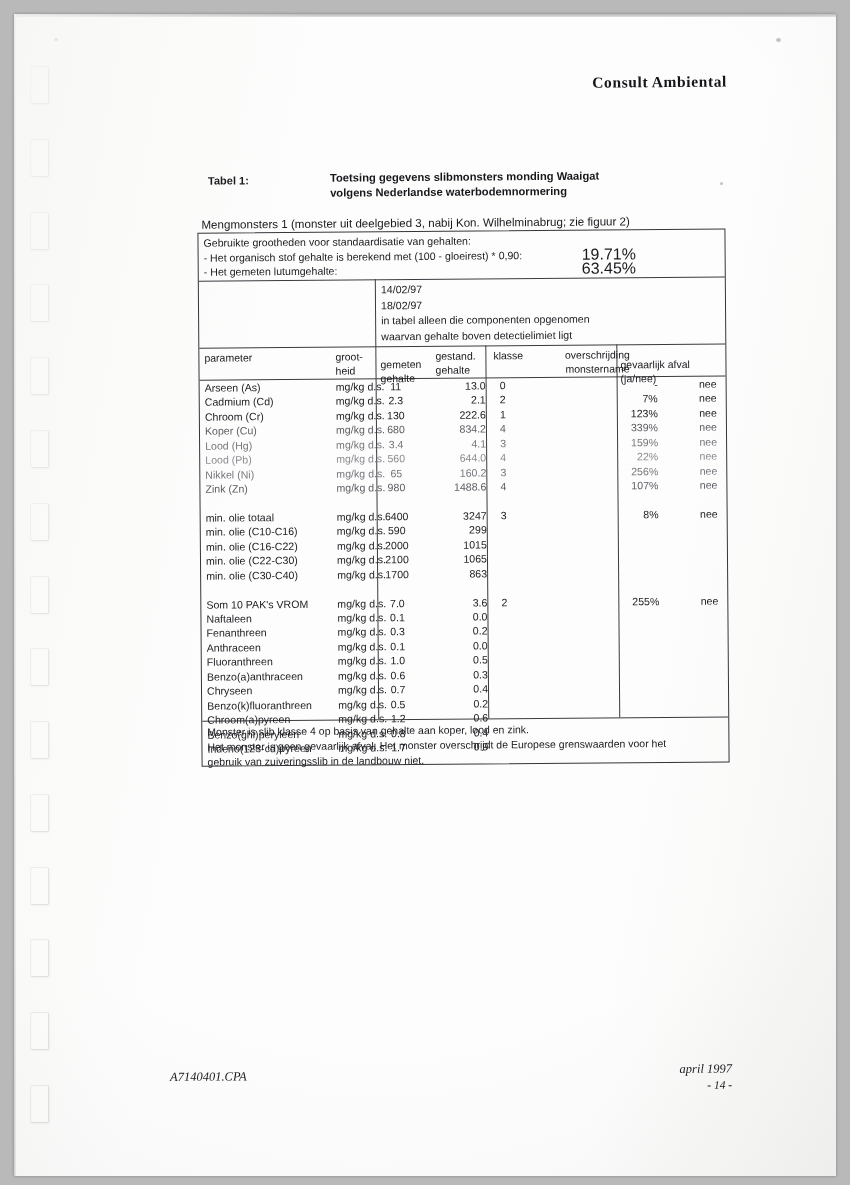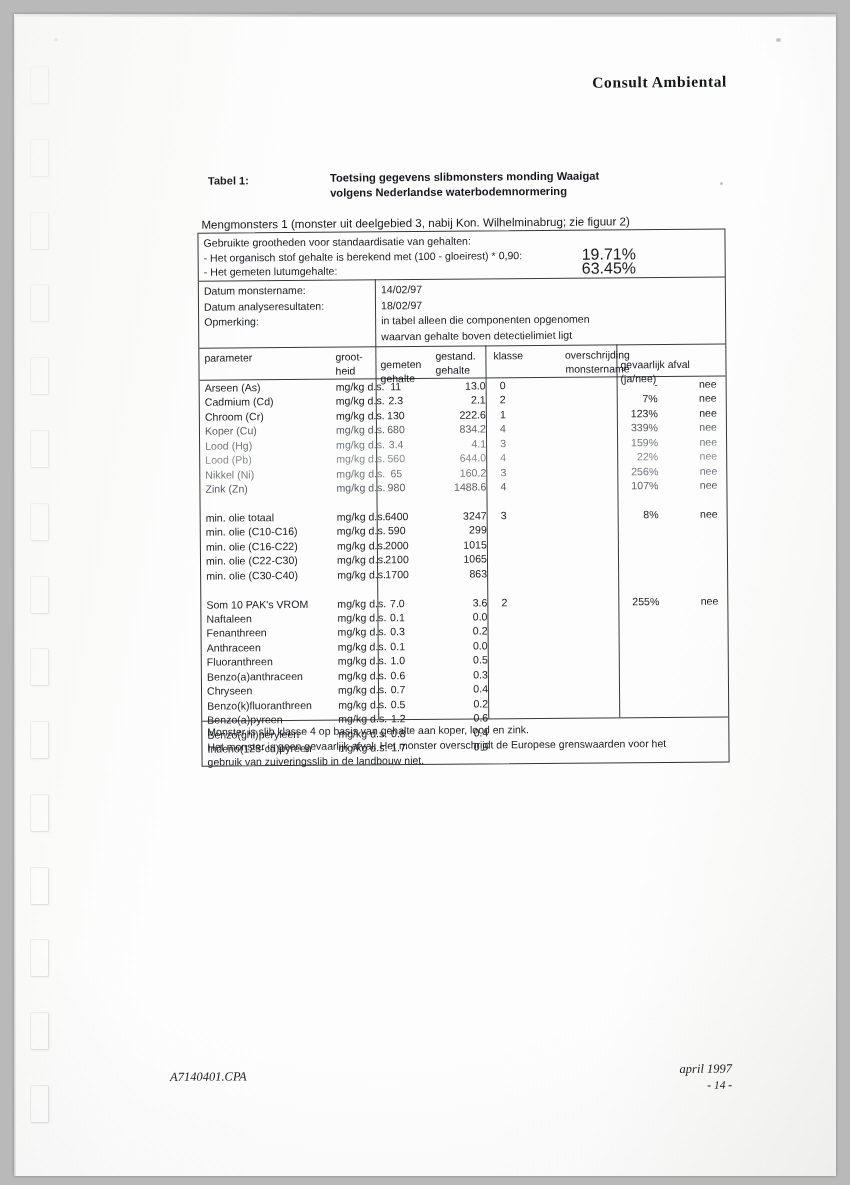--- a/index.html
+++ b/index.html
@@ -314,25 +314,20 @@
         <div class="row">
           <span>-  Het organisch stof gehalte is berekend met (100 - gloeirest) * 0,90:</span>
           <span class="val">19.71%</span>
         </div>
         <div class="row">
           <span>-  Het gemeten lutumgehalte:</span>
           <span class="val">63.45%</span>
         </div>
       </div>
 
-      <div id="datum-labels">
-        <div>Datum monstername:</div>
-        <div>Datum analyseresultaten:</div>
-        <div>Opmerking:</div>
-      </div>
       <div id="datum-values">
         <div>14/02/97</div>
         <div>18/02/97</div>
         <div>in tabel alleen die componenten opgenomen</div>
         <div>waarvan gehalte boven detectielimiet ligt</div>
       </div>
 
       <div id="col-headers">
         <div class="ch" id="ch-param">parameter</div>
         <div class="ch" id="ch-groot">
@@ -544,21 +539,21 @@
           <div class="drow">
             <span class="c-param">Benzo(k)fluoranthreen</span>
             <span class="c-unit">mg/kg d.s.</span>
             <span class="c-gemeten">0.5</span>
             <span class="c-gestand">0.2</span>
             <span class="c-klasse"></span>
             <span class="c-over"></span>
             <span class="c-gevaar"></span>
           </div>
           <div class="drow">
-            <span class="c-param">Benzo(a)pyreen</span>
+            <span class="c-param">Chroom(a)pyreen</span>
             <span class="c-unit">mg/kg d.s.</span>
             <span class="c-gemeten">1.2</span>
             <span class="c-gestand">0.6</span>
             <span class="c-klasse"></span>
             <span class="c-over"></span>
             <span class="c-gevaar"></span>
           </div>
           <div class="drow">
             <span class="c-param">Benzo(ghi)peryleen</span>
             <span class="c-unit">mg/kg d.s.</span>

